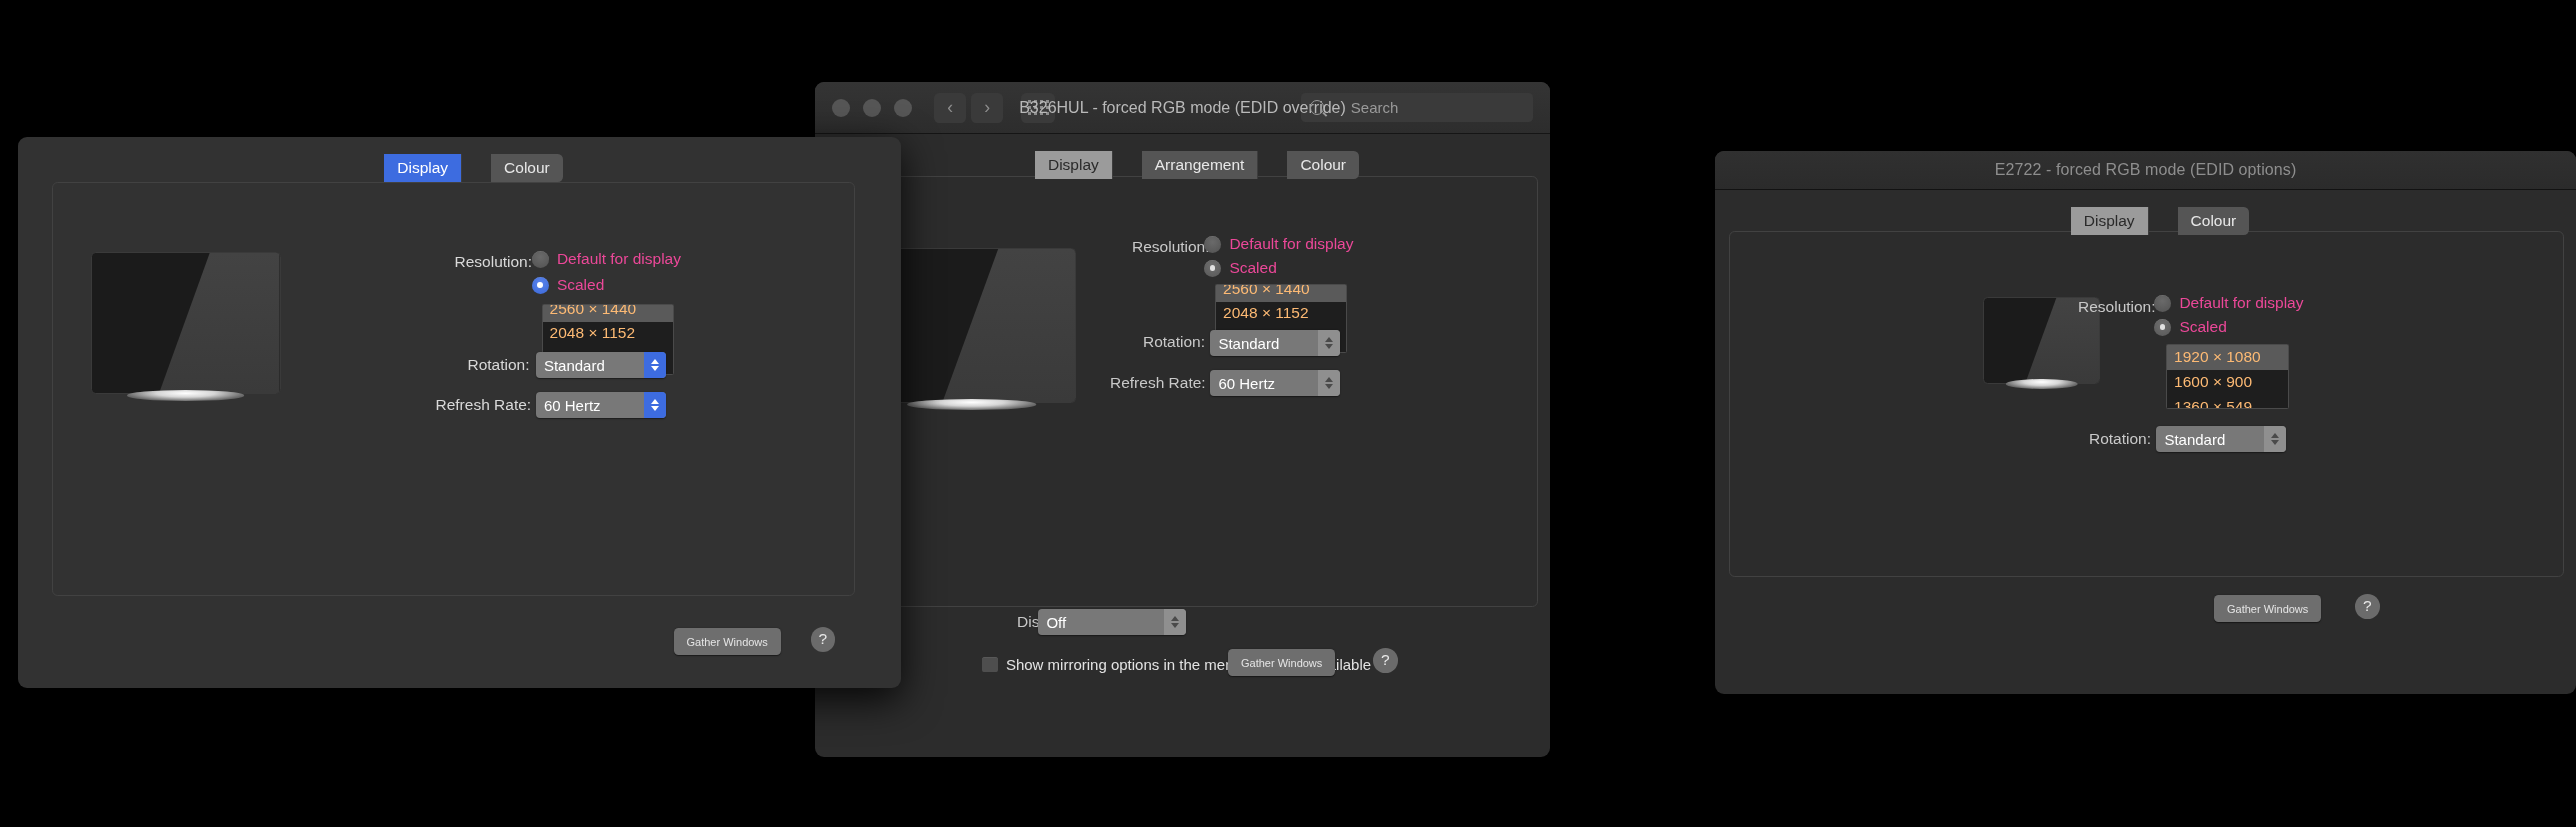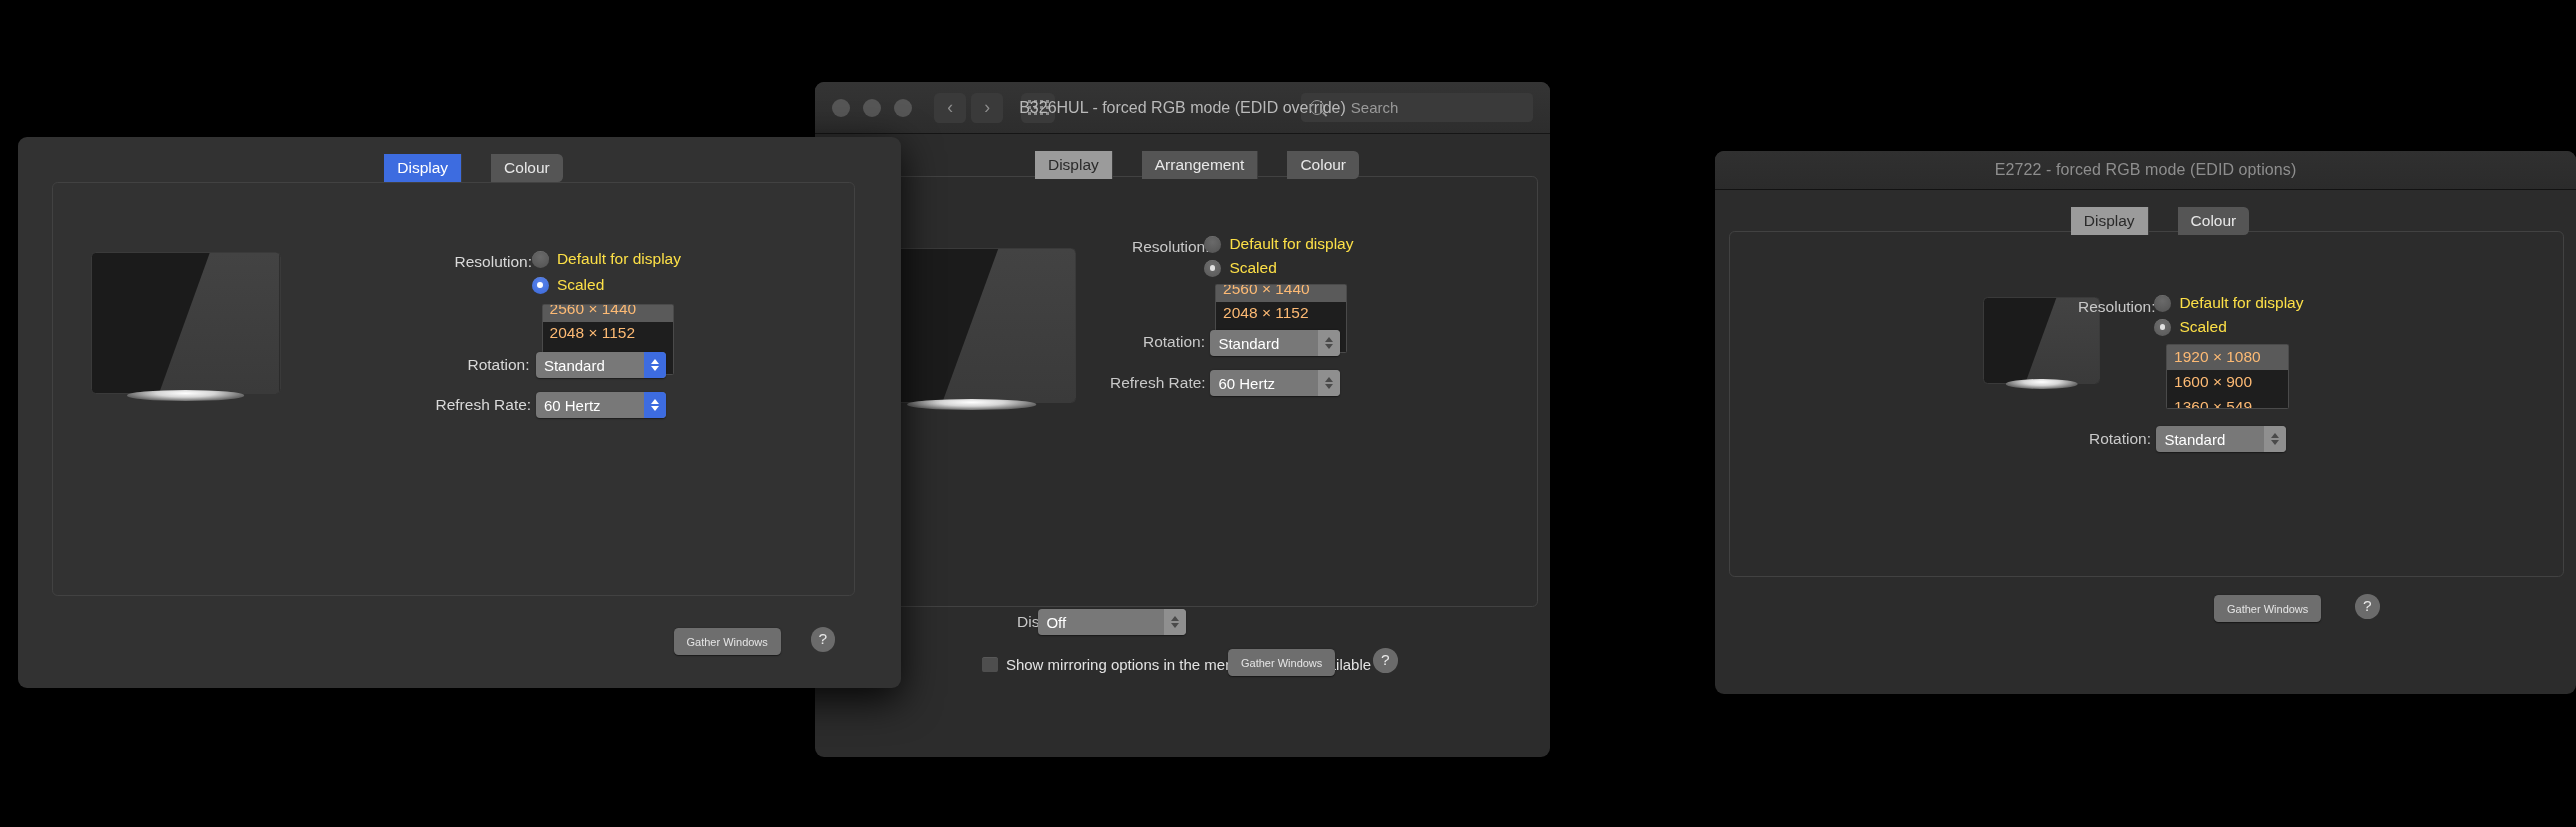--- a/index.html
+++ b/index.html
@@ -76,21 +76,21 @@
   .flabel.dim{color:#c9c9c9;}
 
   .radio{width:17px;height:17px;border-radius:50%;flex:none;
          background:radial-gradient(circle at 50% 35%,#6a6a6a,#525252);
          box-shadow:inset 0 0.6px 0.6px rgba(255,255,255,.15);}
   .radio.on.acc{background:radial-gradient(circle at 50% 35%,#5b84ec,#3a68d8);}
   .radio.on.dimr{background:radial-gradient(circle at 50% 35%,#6f6f6f,#585858);}
   .radio.on:after{content:"";display:block;width:5.8px;height:5.8px;border-radius:50%;
          background:#fff;margin:5.5px auto 0;}
   .radio.on.dimr:after{background:#e2e2e2;}
-  .rlabel{font-size:15.5px;color:#fde047;margin-left:8.4px;white-space:nowrap;}
+  .rlabel{font-size:15.5px;color:#ec4899;margin-left:8.4px;white-space:nowrap;}
 
   
   .reslist{position:absolute;background:#1e1e1e;border:0.6px solid #4a4a4a;
            overflow:hidden;border-radius:1.3px;}
   .resitem{font-size:15.5px;color:#fdba74;padding:1.9px 7.1px 3.2px;line-height:1.28;}
   .resitem.sel{background:#5a5a5a;}
   .resitem.clipped{position:relative;top:-8.4px;}
 
   
   .popup{position:absolute;height:26px;background:#787878;border-radius:3.9px;

